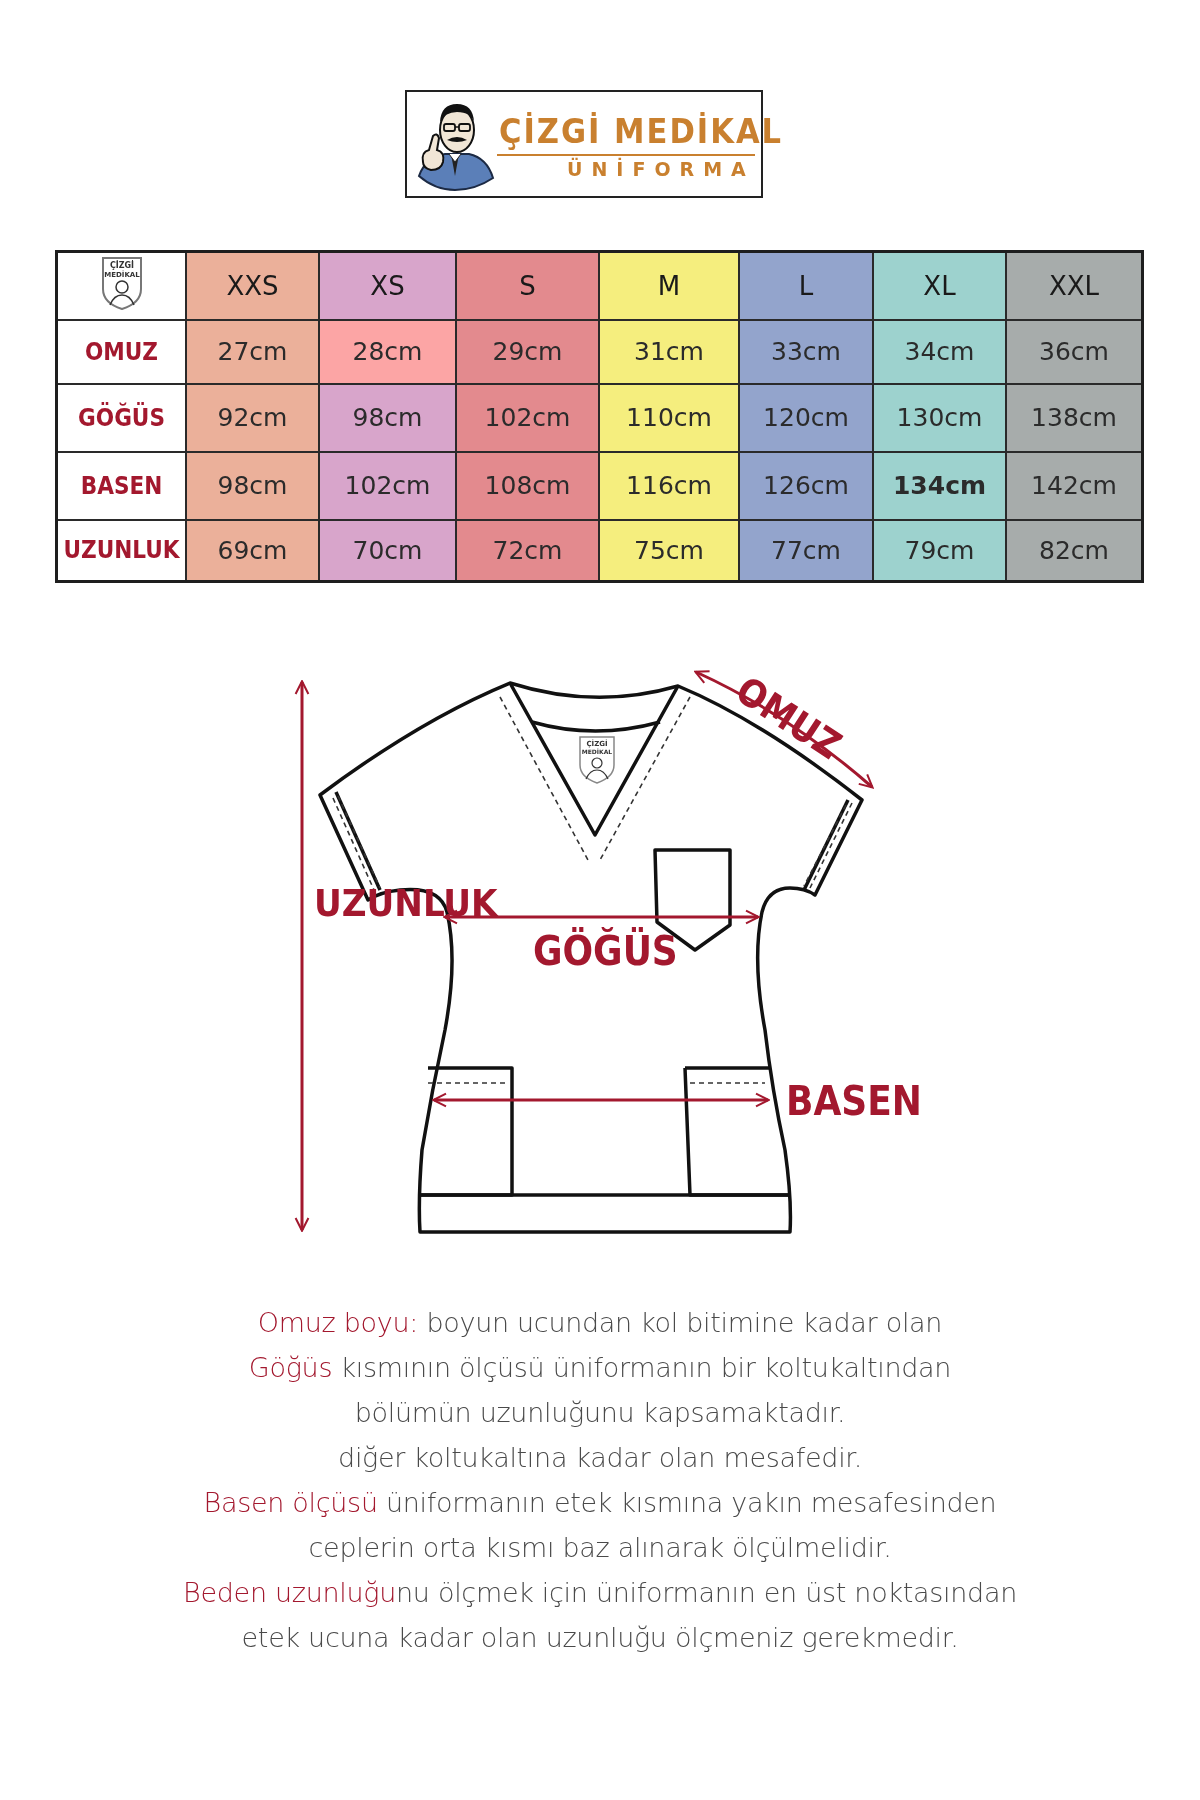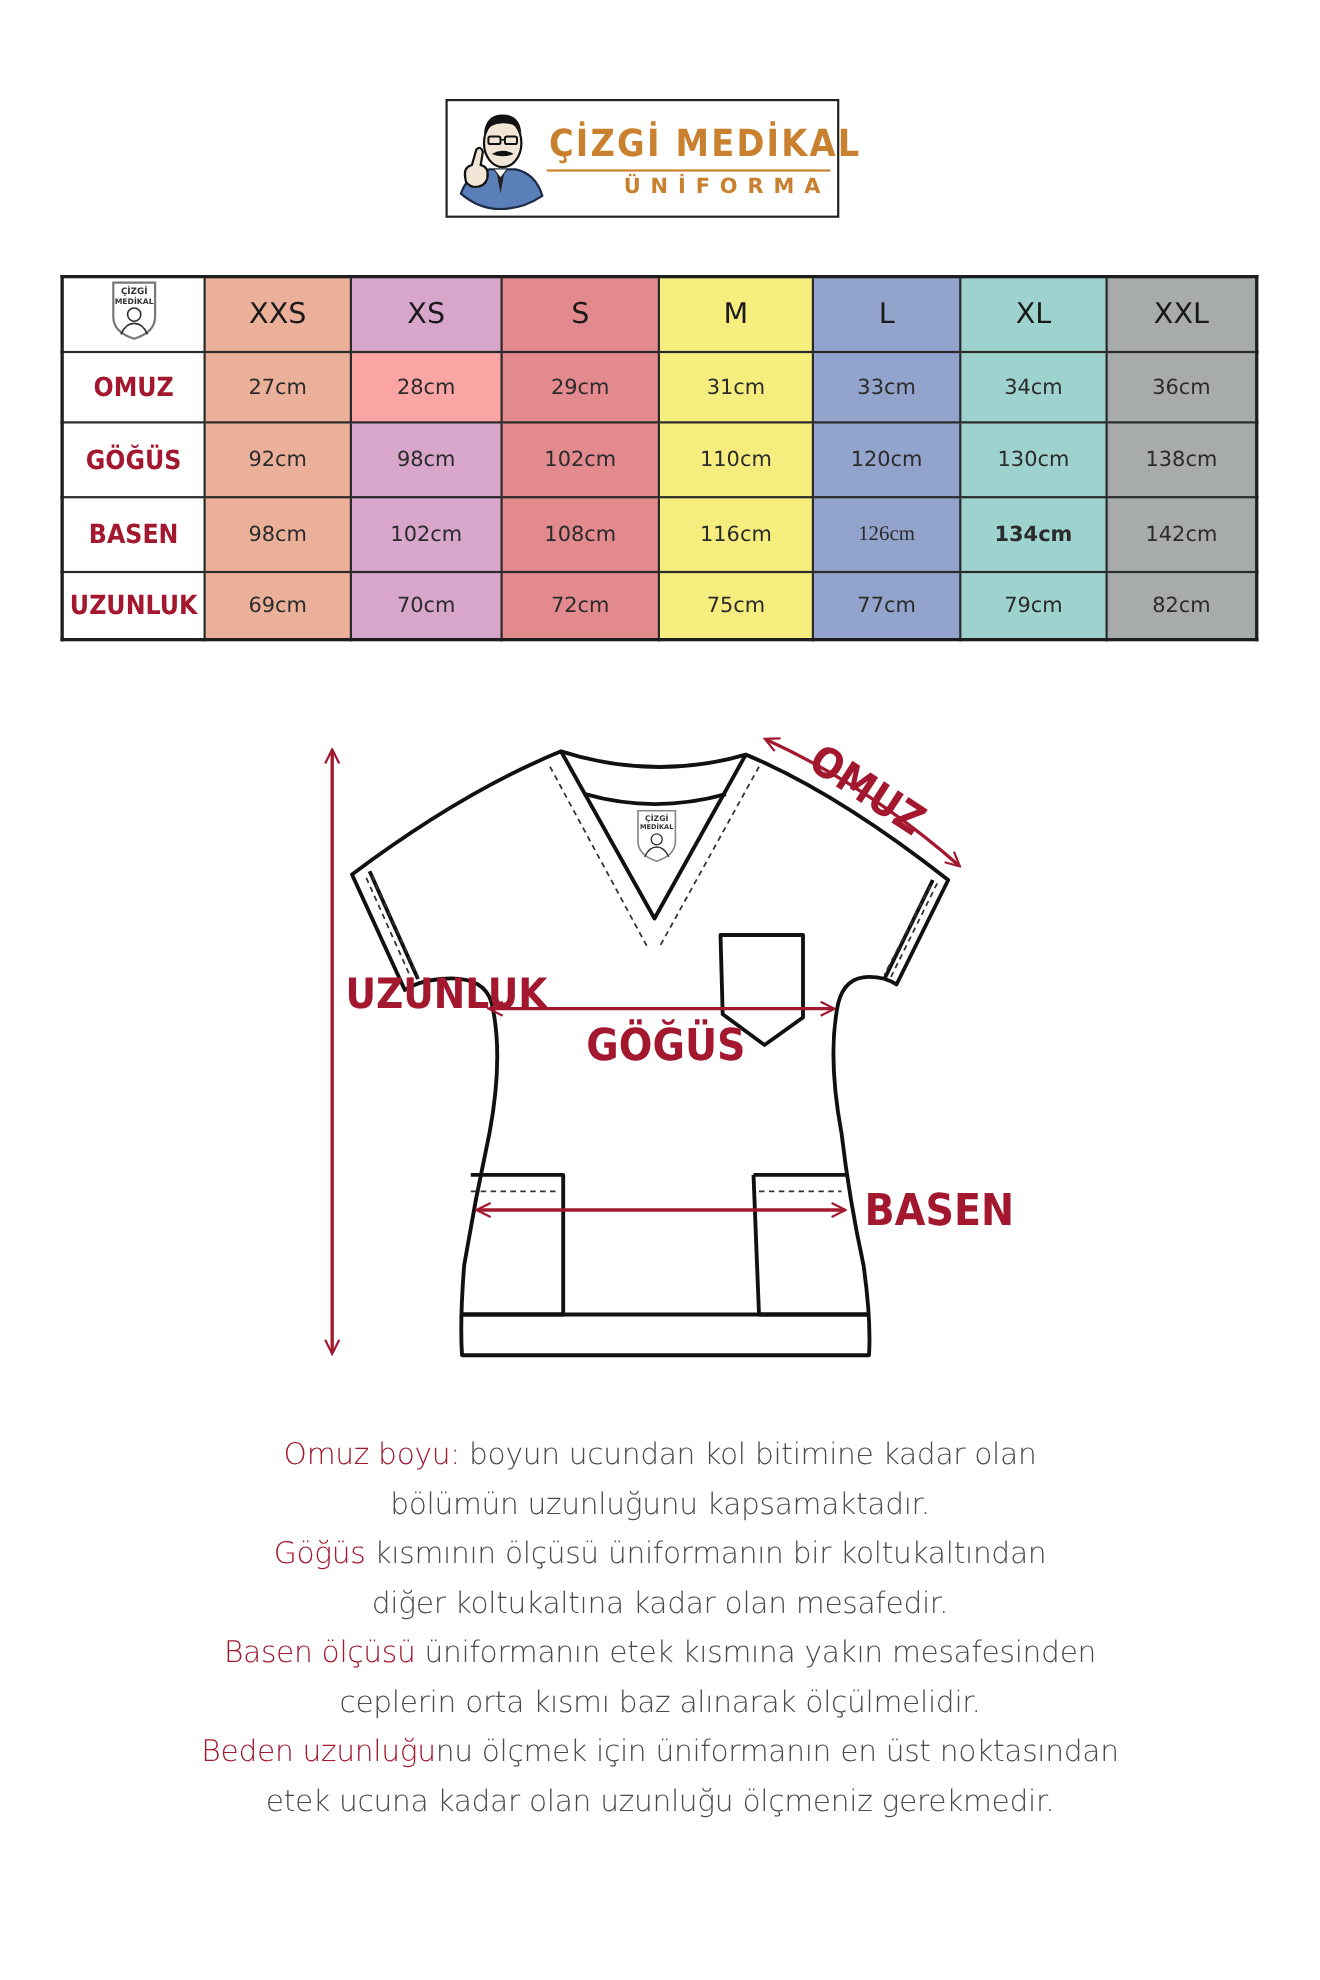--- a/index.html
+++ b/index.html
@@ -16,21 +16,21 @@
   .logo-rule { position: absolute; left: 90px; top: 62px; width: 258px; height: 2px; background: #C9802F; }
   .logo-sub { position: absolute; left: 160px; top: 66px; font-family: "DejaVu Sans", sans-serif; font-weight: bold;
               font-size: 19px; letter-spacing: 9px; color: #C9802F; white-space: nowrap; }
 
   
   .size-table { position: absolute; left: 55px; top: 250px; border-collapse: collapse;
                 border: 3px solid #1e1e1e; }
   .size-table td, .size-table th { border: 2px solid #2a2a2a; padding: 0; text-align: center;
                 vertical-align: middle; font-family: "DejaVu Sans", sans-serif; font-weight: normal; }
   .size-table th { font-size: 26px; color: #1a1a1a; }
-  .size-table td { font-size: 19px; color: #2b2b2b; }
+  .size-table td { font-size: 25px; color: #2b2b2b; }
   .size-table .rowlabel { background: #fff; color: #A3182E; font-weight: bold; font-size: 24px;
                 font-family: "DejaVu Sans Condensed", "DejaVu Sans", sans-serif; }
   .size-table .corner { background: #fff; }
   .hdr-row { height: 68px; }
   .data-row { height: 64px; }
 
   
   .diagram { position: absolute; left: 0; top: 0; width: 1200px; height: 1800px; pointer-events: none; }
   .diag-label { position: absolute; color: #A3182E; font-weight: bold;
                 font-family: "DejaVu Sans Condensed", "DejaVu Sans", sans-serif; white-space: nowrap; }
@@ -110,21 +110,21 @@
     <td style="background: rgb(147, 164, 204);">120cm</td>
     <td style="background: rgb(157, 210, 206);">130cm</td>
     <td style="background: rgb(167, 172, 171);">138cm</td>
   </tr>
   <tr class="data-row" style="height:68px">
     <td class="rowlabel">BASEN</td>
     <td style="background: rgb(235, 176, 154);">98cm</td>
     <td style="background: rgb(216, 165, 203);">102cm</td>
     <td style="background: rgb(227, 138, 142);">108cm</td>
     <td style="background: rgb(245, 238, 126);">116cm</td>
-    <td style="background: rgb(147, 164, 204); font-family: Liberation Serif, serif;">126cm</td>
+    <td style="background: rgb(147, 164, 204);">126cm</td>
     <td style="background: rgb(157, 210, 206); font-weight: bold;">134cm</td>
     <td style="background: rgb(167, 172, 171);">142cm</td>
   </tr>
   <tr class="data-row" style="height:62px">
     <td class="rowlabel">UZUNLUK</td>
     <td style="background: rgb(235, 176, 154);">69cm</td>
     <td style="background: rgb(216, 165, 203);">70cm</td>
     <td style="background: rgb(227, 138, 142);">72cm</td>
     <td style="background: rgb(245, 238, 126);">75cm</td>
     <td style="background: rgb(147, 164, 204);">77cm</td>
@@ -204,20 +204,20 @@
   </g>
 </svg>
 
 <div class="diag-label lbl-omuz">OMUZ</div>
 <div class="diag-label lbl-gogus">GÖĞÜS</div>
 <div class="diag-label lbl-basen">BASEN</div>
 <div class="diag-label lbl-uzunluk">UZUNLUK</div>
 
 <div class="desc">
   <p><span class="hl">Omuz boyu:</span><span> boyun ucundan kol bitimine kadar olan</span></p>
+  <p><span class="hl">Göğüs</span><span> kısmının ölçüsü üniformanın bir koltukaltından</span></p>
   <p><span class="hl"></span><span>bölümün uzunluğunu kapsamaktadır.</span></p>
-  <p><span class="hl">Göğüs</span><span> kısmının ölçüsü üniformanın bir koltukaltından</span></p>
   <p><span class="hl"></span><span>diğer koltukaltına kadar olan mesafedir.</span></p>
   <p><span class="hl">Basen ölçüsü</span><span> üniformanın etek kısmına yakın mesafesinden</span></p>
   <p><span class="hl"></span><span>ceplerin orta kısmı baz alınarak ölçülmelidir.</span></p>
   <p><span class="hl">Beden uzunluğu</span><span>nu ölçmek için üniformanın en üst noktasından</span></p>
   <p><span class="hl"></span><span>etek ucuna kadar olan uzunluğu ölçmeniz gerekmedir.</span></p>
 </div>
 
 </body></html>

